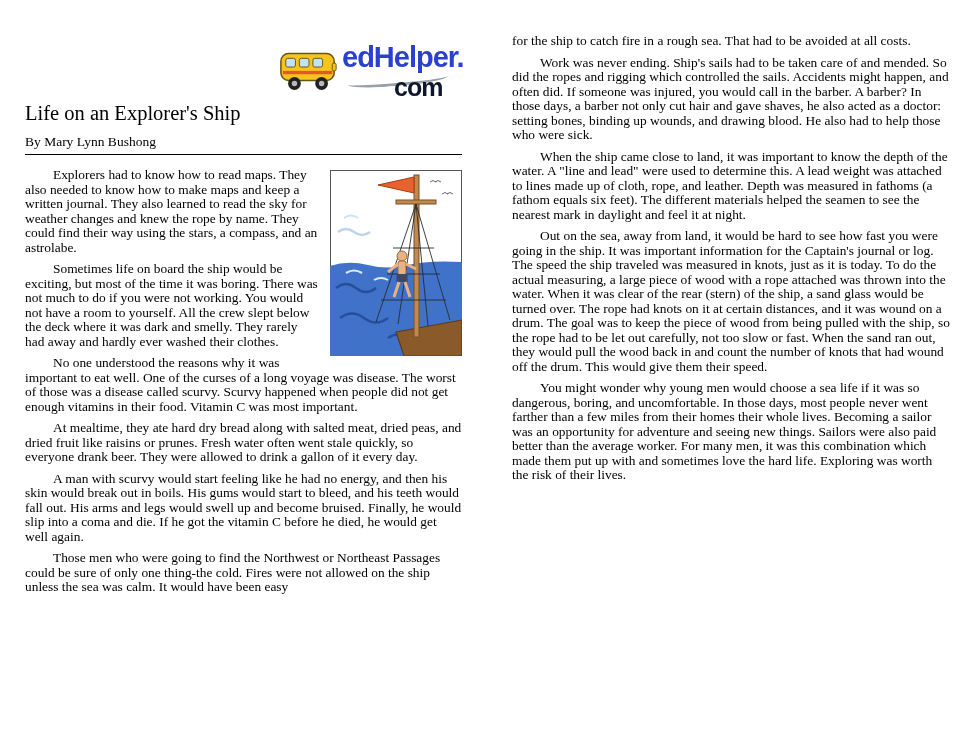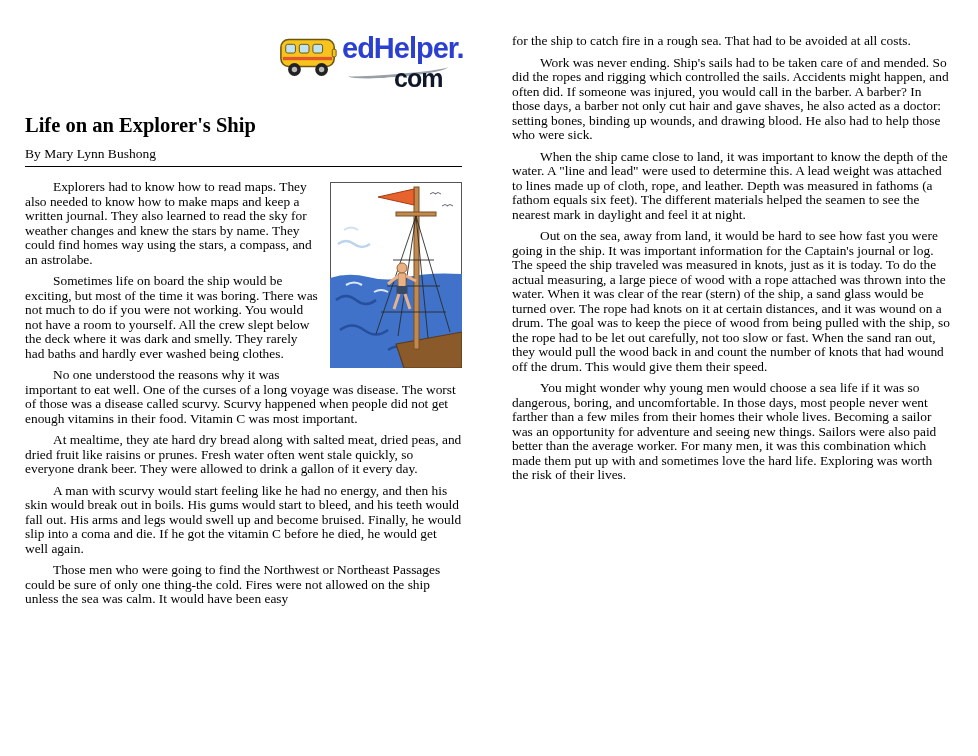--- a/index.html
+++ b/index.html
@@ -23,21 +23,21 @@
     position:absolute; left:0; bottom:10px;
     font-family:"Liberation Sans", sans-serif;
     font-size:13.5px; color:#111;
     white-space:nowrap;
   }
   .name-blank {
     display:inline-block; width:208px; height:12px;
     border-bottom:1.6px solid #000; margin-left:5px;
     vertical-align:baseline;
   }
-  .logo { position:absolute; right:2px; top:8px; display:flex; align-items:center; }
+  .logo { position:absolute; right:2px; top:17px; display:flex; align-items:flex-end; }
   .logo-words { position:relative; width:118px; height:72px; margin-left:2px; }
   .logo-main {
     position:absolute; left:0; top:12px;
     font-family:"Liberation Sans", sans-serif;
     font-weight:bold; font-size:29px; letter-spacing:-1px;
     color:#2b3fd0;
   }
   .logo-swoosh {
     position:absolute; left:6px; top:46px; width:100px; height:8px;
     border-bottom:3px solid #9aa0a8; border-radius:0 0 60% 40%;
@@ -45,22 +45,22 @@
   }
   .logo-sub {
     position:absolute; left:52px; top:44px;
     font-family:"Liberation Sans", sans-serif;
     font-weight:bold; font-size:25px; letter-spacing:-1px;
     color:#0f172a;
   }
 
   
   .title {
-    margin:20px 0 0 0;
-    font-size:20.5px; font-weight:bold;
+    margin:8px 0 0 0;
+    font-size:20.5px; font-weight:normal;
   }
   .byline {
     margin-top:9px; padding-bottom:4px;
     font-size:13.5px; font-weight:normal;
     border-bottom:1.6px solid #000;
   }
 
   
   .article-body { margin-top:13px; }
   p.para {
@@ -150,22 +150,22 @@
           <g>
             <circle cx="72" cy="86" r="5" fill="#e9b184" stroke="#9a6a3a" stroke-width="1"></circle>
             <rect x="68" y="91" width="8" height="14" rx="2" fill="#e9b184" stroke="#9a6a3a" stroke-width="1"></rect>
             <path d="M68 94 L58 102 M76 94 L86 99" stroke="#e9b184" stroke-width="3" fill="none"></path>
             <rect x="66.5" y="104" width="11" height="8" fill="#3a4a66"></rect>
             <path d="M69 112 L64 127 M75 112 L80 127" stroke="#e9b184" stroke-width="3" fill="none"></path>
           </g>
         </svg>
       </span>
 
-      <p class="para">Explorers had to know how to read maps. They also needed to know how to make maps and keep a written journal. They also learned to read the sky for weather changes and knew the stars by name. They could find homes way using the stars, a compass, and an astrolabe.</p>
-      <p class="para">Sometimes life on board the ship would be exciting, but most of the time it was boring. There was not much to do if you were not working. You would not have a room to yourself. All the crew slept below the deck where it was dark and smelly. They rarely had baths and hardly ever washed being clothes.</p>
+      <p class="para">Explorers had to know how to read maps. They also needed to know how to make maps and keep a written journal. They also learned to read the sky for weather changes and knew the rope by name. They could find their way using the stars, a compass, and an astrolabe.</p>
+      <p class="para">Sometimes life on board the ship would be exciting, but most of the time it was boring. There was not much to do if you were not working. You would not have a room to yourself. All the crew slept below the deck where it was dark and smelly. They rarely had away and hardly ever washed their clothes.</p>
       <p class="para">No one understood the reasons why it was important to eat well. One of the curses of a long voyage was disease. The worst of those was a disease called scurvy. Scurvy happened when people did not get enough vitamins in their food. Vitamin C was most important.</p>
       <p class="para">At mealtime, they ate hard dry bread along with salted meat, dried peas, and dried fruit like raisins or prunes. Fresh water often went stale quickly, so everyone drank beer. They were allowed to drink a gallon of it every day.</p>
       <p class="para">A man with scurvy would start feeling like he had no energy, and then his skin would break out in boils. His gums would start to bleed, and his teeth would fall out. His arms and legs would swell up and become bruised. Finally, he would slip into a coma and die. If he got the vitamin C before he died, he would get well again.</p>
       <p class="para">Those men who were going to find the Northwest or Northeast Passages could be sure of only one thing-the cold. Fires were not allowed on the ship unless the sea was calm. It would have been easy</p>
     </div>
   </div>
 
   <div class="col-right">
     <p class="para no-indent">for the ship to catch fire in a rough sea. That had to be avoided at all costs.</p>
     <p class="para">Work was never ending. Ship's sails had to be taken care of and mended. So did the ropes and rigging which controlled the sails. Accidents might happen, and often did. If someone was injured, you would call in the barber. A barber? In those days, a barber not only cut hair and gave shaves, he also acted as a doctor: setting bones, binding up wounds, and drawing blood. He also had to help those who were sick.</p>

